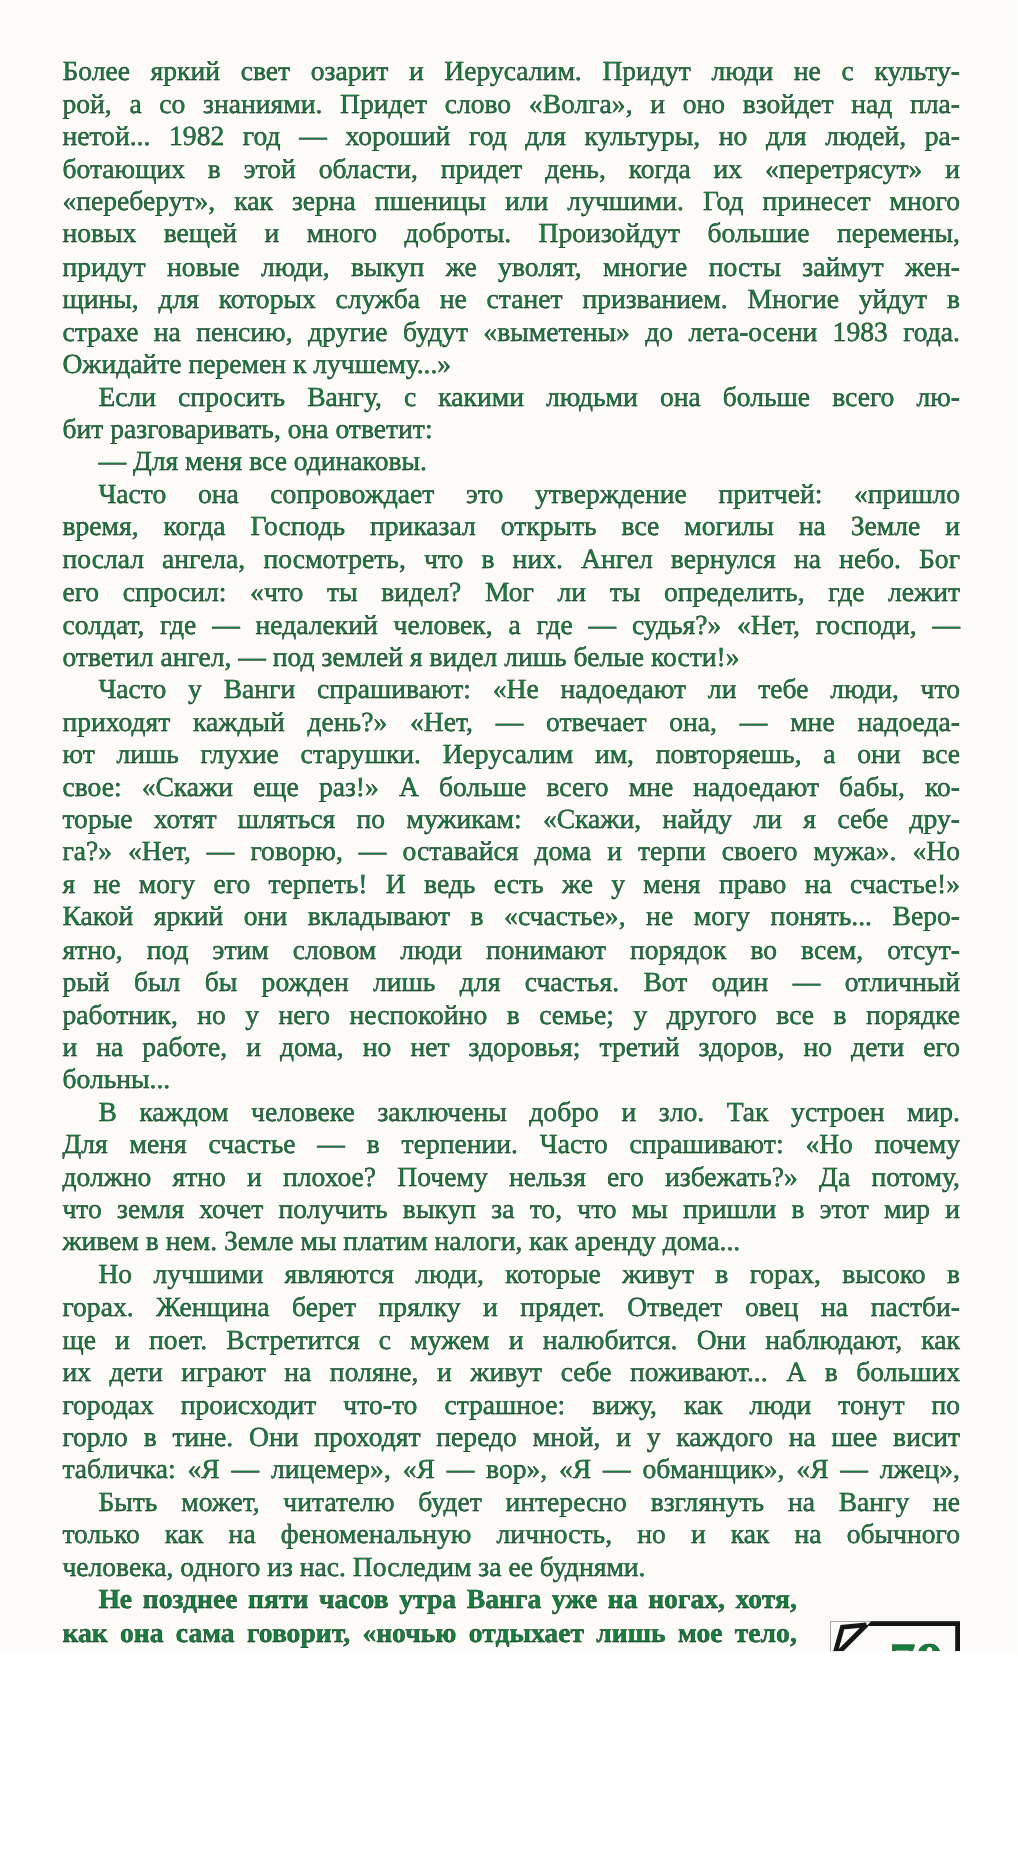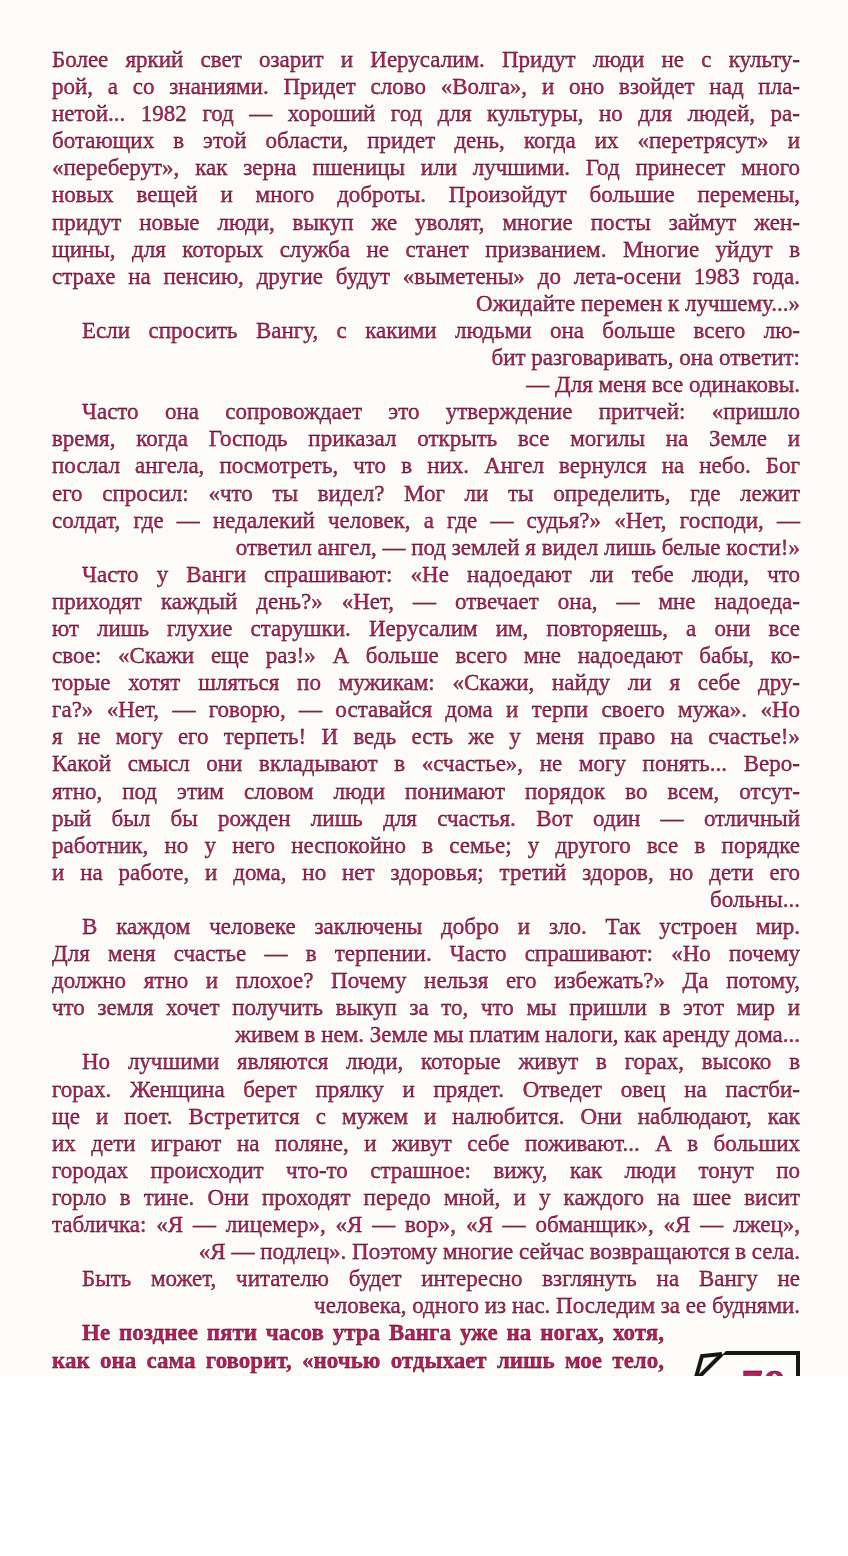--- a/index.html
+++ b/index.html
@@ -2,37 +2,37 @@
 <html><head>
 <meta charset="utf-8">
 <style>
   * { margin: 0; padding: 0; box-sizing: border-box; }
   html, body { background: #ffffff; }
   .page {
     position: relative;
     width: 848px;
     height: 1376px;
     background: #fcfbf7;
-    color: #be185d;
+    color: #15803d;
     font-family: "Liberation Serif", serif;
     font-size: 23px;
     overflow: hidden;
     -webkit-text-stroke: 0.3px #0b0b0b;
   }
   .text-block {
     position: absolute;
     left: 52px;
     top: 46px;
     width: 748px;
   }
   .para { margin: 0; }
   .line {
     height: 27.1px;
     line-height: 27.1px;
-    text-align: right;
+    text-align: left;
     overflow: visible;
   }
   .line.just {
     text-align: justify;
     text-align-last: justify;
   }
   .line.indent { text-indent: 30px; }
   .para.narrow .line { width: 612px; font-weight: bold; }
 
   .pagebox {
@@ -96,21 +96,21 @@
         <div class="line">ответил ангел, — под землей я видел лишь белые кости!»</div>
       </div>
       <div class="para">
         <div class="line just indent">Часто у Ванги спрашивают: «Не надоедают ли тебе люди, что</div>
         <div class="line just">приходят каждый день?» «Нет, — отвечает она, — мне надоеда-</div>
         <div class="line just">ют лишь глухие старушки. Иерусалим им, повторяешь, а они все</div>
         <div class="line just">свое: «Скажи еще раз!» А больше всего мне надоедают бабы, ко-</div>
         <div class="line just">торые хотят шляться по мужикам: «Скажи, найду ли я себе дру-</div>
         <div class="line just">га?» «Нет, — говорю, — оставайся дома и терпи своего мужа». «Но</div>
         <div class="line just">я не могу его терпеть! И ведь есть же у меня право на счастье!»</div>
-        <div class="line just">Какой смысл они вкладывают в «счастье», не могу понять... Веро-</div>
+        <div class="line just">Какой яркий они вкладывают в «счастье», не могу понять... Веро-</div>
         <div class="line just">ятно, под этим словом люди понимают порядок во всем, отсут-</div>
         <div class="line just">рый был бы рожден лишь для счастья. Вот один — отличный</div>
         <div class="line just">работник, но у него неспокойно в семье; у другого все в порядке</div>
         <div class="line just">и на работе, и дома, но нет здоровья; третий здоров, но дети его</div>
         <div class="line">больны...</div>
       </div>
       <div class="para">
         <div class="line just indent">В каждом человеке заключены добро и зло. Так устроен мир.</div>
         <div class="line just">Для меня счастье — в терпении. Часто спрашивают: «Но почему</div>
         <div class="line just">должно ятно и плохое? Почему нельзя его избежать?» Да потому,</div>
@@ -118,24 +118,24 @@
         <div class="line">живем в нем. Земле мы платим налоги, как аренду дома...</div>
       </div>
       <div class="para">
         <div class="line just indent">Но лучшими являются люди, которые живут в горах, высоко в</div>
         <div class="line just">горах. Женщина берет прялку и прядет. Отведет овец на пастби-</div>
         <div class="line just">ще и поет. Встретится с мужем и налюбится. Они наблюдают, как</div>
         <div class="line just">их дети играют на поляне, и живут себе поживают... А в больших</div>
         <div class="line just">городах происходит что-то страшное: вижу, как люди тонут по</div>
         <div class="line just">горло в тине. Они проходят передо мной, и у каждого на шее висит</div>
         <div class="line just">табличка: «Я — лицемер», «Я — вор», «Я — обманщик», «Я — лжец»,</div>
-        <div class="line">«Я — подлец». Поэтому многие сейчас возвращаются в села.</div>
       </div>
       <div class="para">
         <div class="line just indent">Быть может, читателю будет интересно взглянуть на Вангу не</div>
+        <div class="line just">только как на феноменальную личность, но и как на обычного</div>
         <div class="line">человека, одного из нас. Последим за ее буднями.</div>
       </div>
       <div class="para narrow">
         <div class="line just indent">Не позднее пяти часов утра Ванга уже на ногах, хотя,</div>
         <div class="line just">как она сама говорит, «ночью отдыхает лишь мое тело,</div>
       </div>
     </div>
 
   <div class="pagebox">
     <svg class="fold" width="34" height="34" viewBox="0 0 34 34">

